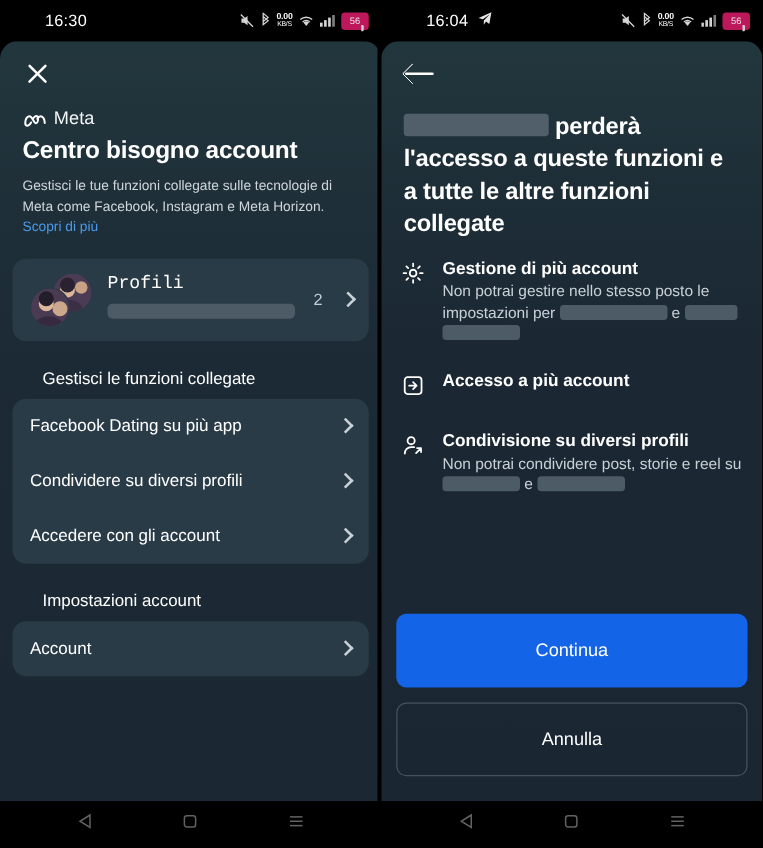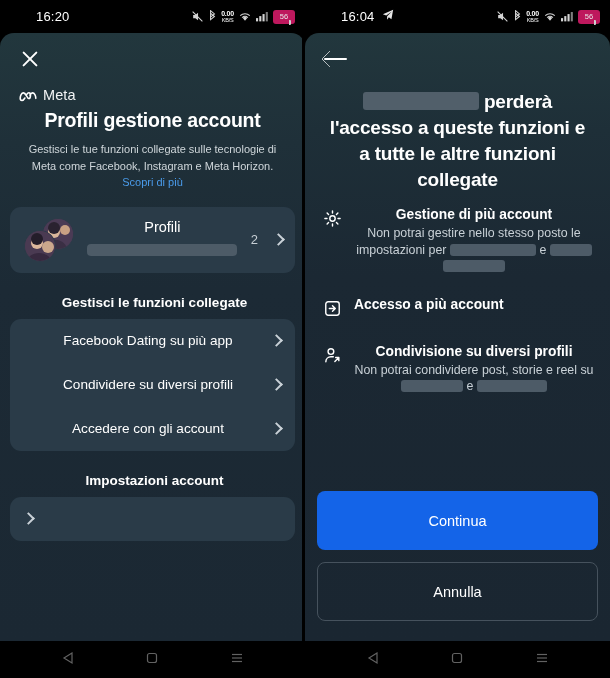--- a/index.html
+++ b/index.html
@@ -33,21 +33,20 @@
     color: #e8e8e8; position: relative;
   }
   .sb-batt::after { content: ""; position: absolute; right: -3px; top: 3.5px; width: 2px; height: 5px; background: #cfcfcf; border-radius: 0 1px 1px 0; }
 
   
   .app {
     position: absolute; top: 33px; left: 0; right: 0; bottom: 37px;
     background: linear-gradient(180deg, #22373d 0%, #1f3039 18%, #1c2a35 42%, #1b2833 100%);
     border-radius: 14px 14px 0 0;
     overflow: hidden;
-    text-align: center;
   }
   .app.r {
     background: linear-gradient(180deg, #22373d 0%, #1e2f38 16%, #1b2833 40%, #1a2631 100%);
   }
   
   .bezel-l { position: absolute; top: 33px; right: 0; bottom: 37px; width: 3px; background: #000; z-index: 6; }
 
   .topbar { padding: 14px 18px 0 18px; }
   .close-x { width: 24px; height: 24px; position: relative; cursor: default; }
   .close-x::before, .close-x::after {
@@ -89,34 +88,34 @@
   }
   .avatars { position: relative; width: 50px; height: 44px; flex: 0 0 50px; }
   .av {
     position: absolute; width: 32px; height: 32px; border-radius: 50%;
     overflow: hidden; border: 1.5px solid #2a3b48;
     background: #4a3a52;
   }
   .av.a1 { right: 0; top: 0; }
   .av.a2 { left: 0; bottom: 0; }
   .av svg { display: block; }
-  .prof-texts { flex: 1; min-width: 0; }
+  .prof-texts { flex: 1; min-width: 0; font-family: Liberation Mono, monospace; }
   .prof-label { font-size: 14.5px; color: #fff; margin-bottom: 7px; }
   .redact { background: #4d5b67; border-radius: 4px; height: 11px; display: inline-block; }
   .prof-redact { width: 150px; height: 12px; }
   .prof-count { font-size: 13px; color: #c6ced4; margin-right: 4px; }
   .chev {
     width: 9px; height: 9px; border-right: 2px solid #c9d1d7; border-top: 2px solid #c9d1d7;
     transform: rotate(45deg); flex: 0 0 auto;
   }
 
   
   .section-title {
-    font-size: 13.5px; font-weight: 700; color: #fff;
-    margin: 22px 0 9px 4px;
+    font-size: 13.5px; font-weight: 400; color: #fff;
+    margin: 22px 0 9px 34px;
   }
   .list-card {
     margin: 0 10px; background: #2a3b48; border-radius: 11px; overflow: hidden;
   }
   .list-row {
     display: flex; align-items: center; padding: 0 14px; height: 44px;
   }
   .list-row .t { font-size: 13.6px; color: #fff; flex: 1; }
 
   
@@ -148,21 +147,21 @@
   .nav-ic { opacity: .72; }
 </style>
 </head>
 <body>
 
 <div class="screen">
 
   <div class="phone">
 
     <div class="statusbar">
-      <span class="sb-time">16:20</span>
+      <span class="sb-time">16:30</span>
       <span class="sb-right">
         <span>
           <svg class="sb-ic" width="13" height="13" viewBox="0 0 24 24">
               <path d="M4 9v6h4l5 4V5L8 9H4z" fill="#e6e6e6"></path>
               <line x1="3" y1="3" x2="21" y2="21" stroke="#e6e6e6" stroke-width="2"></line>
             </svg>
         </span>
         <span>
           <svg class="sb-ic" width="9" height="13" viewBox="0 0 12 20">
               <path d="M3 5l6 5-6 5V1l6 5-6 5" fill="none" stroke="#e6e6e6" stroke-width="1.6"></path>
@@ -198,21 +197,21 @@
       <div class="topbar">
         <div class="close-x"></div>
 
         <div class="meta-row">
           <svg class="meta-mark" viewBox="0 0 30 18">
             <path d="M3.3 13.3c0-3.9 2-8.2 4.9-8.2 2 0 3.2 2 4.6 4.6 1.1 2 2.2 3.9 3.2 3.9 1.5 0 2.7-2.6 2.7-5.1 0-2.2-.9-3.7-2.4-3.7-1.2 0-2.2 1-3.2 2.6M3.3 13.3c0 2 1 3.3 2.6 3.3 1.7 0 2.8-1.3 4.4-3.9M26.7 13.3c0-3.9-2-8.2-4.9-8.2-1.6 0-2.9 1.3-4 3.2" fill="none" stroke="#ffffff" stroke-width="2.4" stroke-linecap="round"></path>
           </svg>
           <span class="meta-name">Meta</span>
         </div>
 
-        <div class="page-title">Profili gestione account</div>
+        <div class="page-title">Centro bisogno account</div>
 
         <div class="page-sub">
           <span>Gestisci le tue funzioni collegate sulle tecnologie di Meta come Facebook, Instagram e Meta Horizon.</span>
           <span class="link">Scopri di più</span>
         </div>
       </div>
 
       <div class="prof-card">
         <div class="avatars">
           <div class="av a1">
@@ -254,20 +253,21 @@
         </div>
         <div class="list-row">
           <span class="t">Accedere con gli account</span>
           <span class="chev"></span>
         </div>
       </div>
 
       <div class="section-title">Impostazioni account</div>
       <div class="list-card">
         <div class="list-row">
+          <span class="t">Account</span>
           <span class="chev"></span>
         </div>
       </div>
     </div>
 
     <div class="navbar">
       <span class="nav-ic">
         <svg width="14" height="14" viewBox="0 0 14 14">
             <path d="M11 2L3 7l8 5z" fill="none" stroke="#888" stroke-width="1.2"></path>
           </svg>

